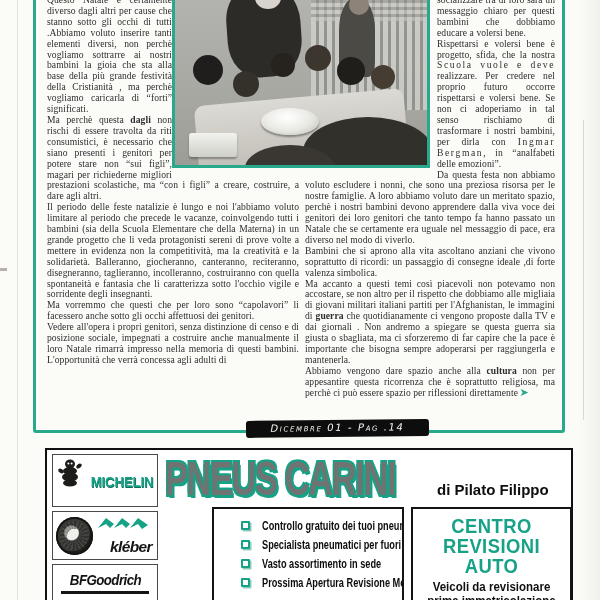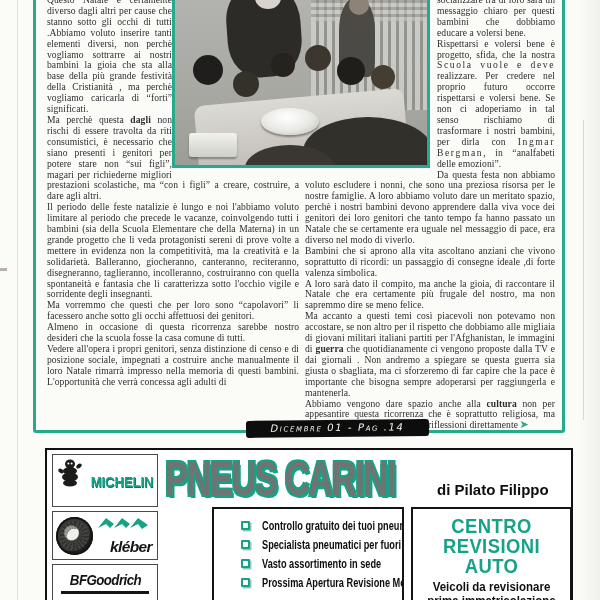--- a/index.html
+++ b/index.html
@@ -139,30 +139,28 @@
   <div class="ph ph-fg"></div>
   <div class="ph ph-fg2"></div>
 </div>
 
 <div class="col col-left">
     <div class="spacer-r"></div>
     <div class="para"><span>Questo Natale è certamente diverso dagli altri per cause che stanno sotto gli occhi di tutti .Abbiamo voluto inserire tanti elementi diversi, non perchè vogliamo sottrarre ai nostri bambini la gioia che sta alla base della più grande festività della Cristianità , ma perchè vogliamo caricarla di “forti” significati.</span></div>
     <div class="para"><span>Ma perchè questa </span><span class="b">dagli</span><span> non rischi di essere travolta da riti consumistici, è necessario che siano presenti i genitori per potere stare non “sui figli”, magari per richiederne migliori prestazioni scolastiche, ma “con i figli” a creare, costruire, a dare agli altri.</span></div>
     <div class="para"><span>Il periodo delle feste natalizie è lungo e noi l'abbiamo voluto limitare al periodo che precede le vacanze, coinvolgendo tutti i bambini (sia della Scuola Elementare che della Materna) in un grande progetto che li veda protagonisti sereni di prove volte a mettere in evidenza non la  competitività, ma la creatività e la solidarietà. Balleranno, giocheranno, canteranno, reciteranno, disegneranno, taglieranno, incolleranno, costruiranno con quella spontaneità e fantasia che li caratterizza sotto l'occhio vigile e sorridente degli insegnanti.</span></div>
     <div class="para"><span>Ma vorremmo che questi che per loro sono “capolavori” li facessero anche sotto gli occhi affettuosi dei genitori.</span></div>
-    <div class="para"><span>Almeno in occasione di questa ricorrenza sarebbe nostro desideri che la scuola fosse la casa comune di tutti.</span></div>
     <div class="para"><span>Vedere all'opera i propri genitori, senza distinzione  di censo e di posizione sociale, impegnati a costruire anche manualmente il loro Natale rimarrà impresso nella memoria di questi bambini. L'opportunità che verrà concessa agli adulti di</span></div>
   </div>
 <div class="col col-right">
     <div class="spacer-l"></div>
     <div class="para"><span>socializzare tra di loro sarà un messaggio chiaro per questi bambini che dobbiamo educare a volersi bene.</span></div>
     <div class="para"><span>Rispettarsi e volersi bene è progetto, sfida, che la nostra </span><span class="ls">Scuola vuole e deve</span><span> realizzare. Per credere nel proprio futuro occorre rispettarsi e volersi bene. Se non ci adoperiamo in tal senso rischiamo di trasformare i nostri bambini, per dirla con </span><span class="ls">Ingmar Bergman</span><span>, in “analfabeti delle emozioni”.</span></div>
     <div class="para"><span>Da questa festa non abbiamo voluto escludere i nonni, che sono una preziosa risorsa  per le nostre famiglie. A loro abbiamo voluto dare un meritato spazio, perchè i nostri bambini devono apprendere dalla viva voce dei genitori dei loro genitori che tanto tempo fa hanno passato un Natale che se certamente era uguale nel messaggio di pace, era diverso nel modo di viverlo.</span></div>
     <div class="para"><span>Bambini che si aprono alla vita ascoltano anziani che vivono soprattutto di ricordi: un passaggio di consegne ideale ,di forte valenza simbolica.</span></div>
-    <div class="para"><span>A loro sarà dato il compito, ma anche la gioia, di raccontare il Natale che era certamente più frugale del nostro, ma non sapremmo dire se meno felice.</span></div>
     <div class="para"><span>Ma accanto a questi temi così piacevoli non potevamo non accostare, se non altro per il rispetto che dobbiamo alle migliaia di giovani militari italiani partiti per l'Afghanistan, le immagini di </span><span class="b">guerra</span><span> che quotidianamente ci vengono proposte dalla TV e dai giornali . Non andremo a spiegare se questa guerra sia giusta o sbagliata, ma ci sforzeremo di far capire che la pace è importante  che bisogna sempre adoperarsi per raggiungerla e mantenerla.</span></div>
     <div class="para"><span>Abbiamo vengono dare spazio anche alla </span><span class="b">cultura</span><span> non per appesantire questa ricorrenza che è soprattutto religiosa, ma perchè ci può essere spazio per riflessioni direttamente</span><span class="flow-arrow"> ➤</span></div>
   </div>
 
 <div class="footer-label">Dicembre 01 - Pag .14</div>
 
 <div class="ad-box"></div>
 
 <div class="brand-box michelin-box">
   <svg width="30" height="30" viewBox="0 0 30 30">

